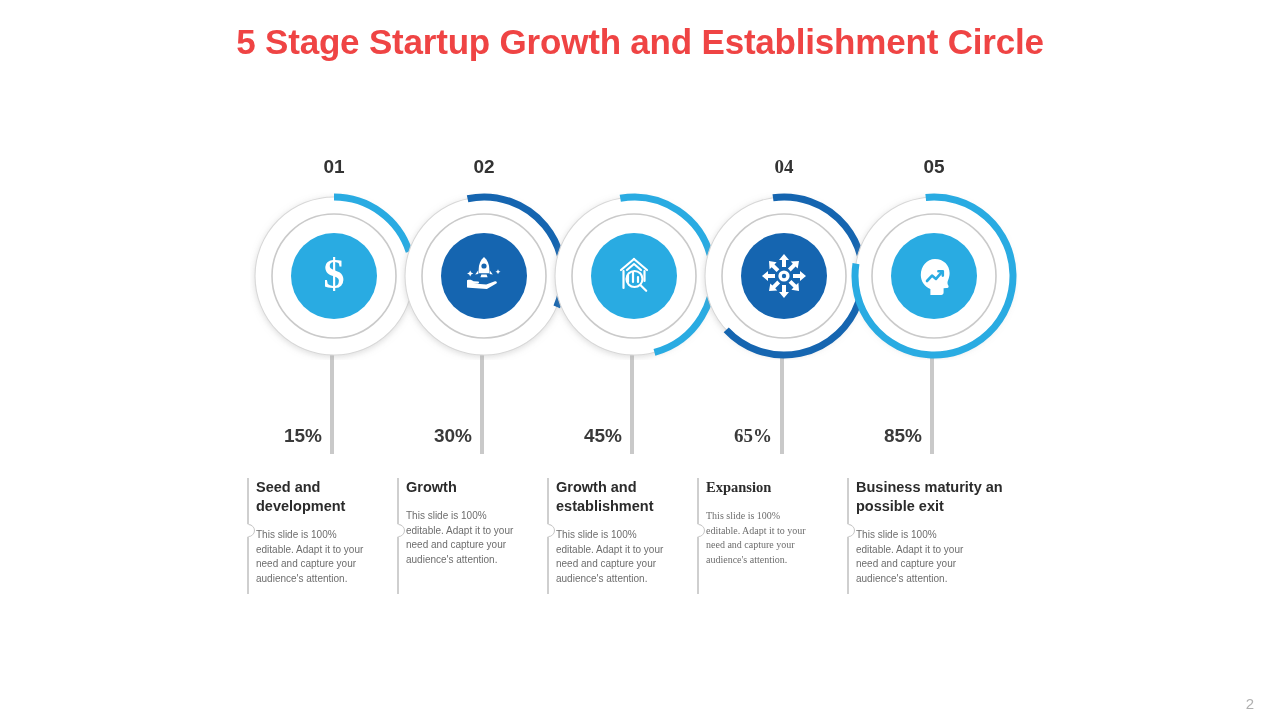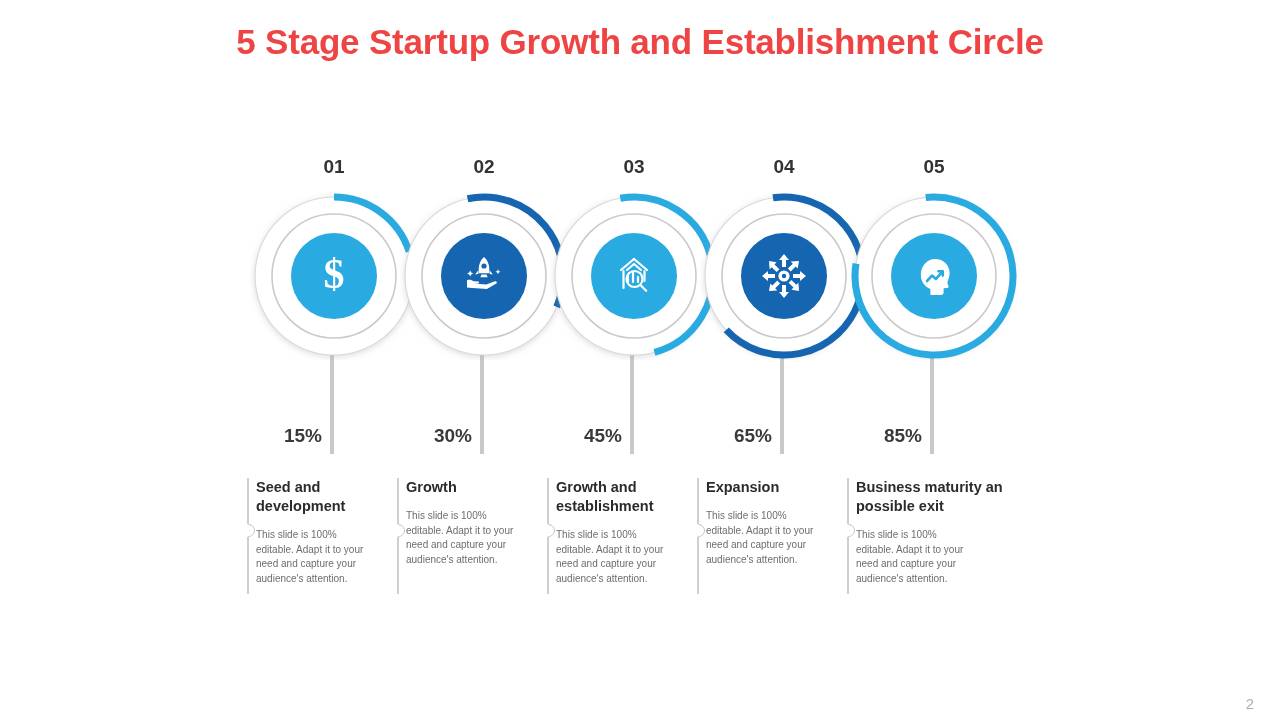--- a/index.html
+++ b/index.html
@@ -243,21 +243,20 @@
         <div class="stage-heading">Growth</div>
         <div class="stage-body">This slide is 100% editable. Adapt it to your need and capture your audience's attention.</div>
       </div>
     </div>
     <div class="chevron" style="left: 560px;">
       <svg width="14" height="22" viewBox="0 0 14 22">
         <path d="M2 2 L12 11 L2 20 L2 15 L6 11 L2 7 Z" fill="#b4b4b4"></path>
       </svg>
     </div>
     <div class="stage" data-col="3" style="left: 534px;">
-      <div class="stage-number">03</div>
       <div class="stem-cone"></div>
       <div class="stem"></div>
       <div class="circle-wrap">
         <svg width="168" height="168" viewBox="0 0 168 168">
           <defs>
             <filter id="sh2" x="-40%" y="-40%" width="180%" height="180%">
               <feDropShadow dx="0" dy="1.5" stdDeviation="3" flood-color="#9a9a9a" flood-opacity="0.35"></feDropShadow>
             </filter>
           </defs>
           <circle cx="84" cy="84" r="79" fill="#ffffff" stroke="#d8d8d8" stroke-width="1.1" filter="url(#sh2)"></circle>
@@ -286,21 +285,21 @@
         <div class="stage-heading">Growth and
 establishment</div>
         <div class="stage-body">This slide is 100% editable. Adapt it to your need and capture your audience's attention.</div>
       </div>
     </div>
     <div class="chevron" style="left: 710px;">
       <svg width="14" height="22" viewBox="0 0 14 22">
         <path d="M2 2 L12 11 L2 20 L2 15 L6 11 L2 7 Z" fill="#b4b4b4"></path>
       </svg>
     </div>
-    <div class="stage" data-col="4" style="left: 684px;">
+    <div class="stage" data-col="4" style="left: 684px; font-family: Liberation Serif, serif;">
       <div class="stage-number">04</div>
       <div class="stem-cone"></div>
       <div class="stem"></div>
       <div class="circle-wrap">
         <svg width="168" height="168" viewBox="0 0 168 168">
           <defs>
             <filter id="sh3" x="-40%" y="-40%" width="180%" height="180%">
               <feDropShadow dx="0" dy="1.5" stdDeviation="3" flood-color="#9a9a9a" flood-opacity="0.35"></feDropShadow>
             </filter>
           </defs>

